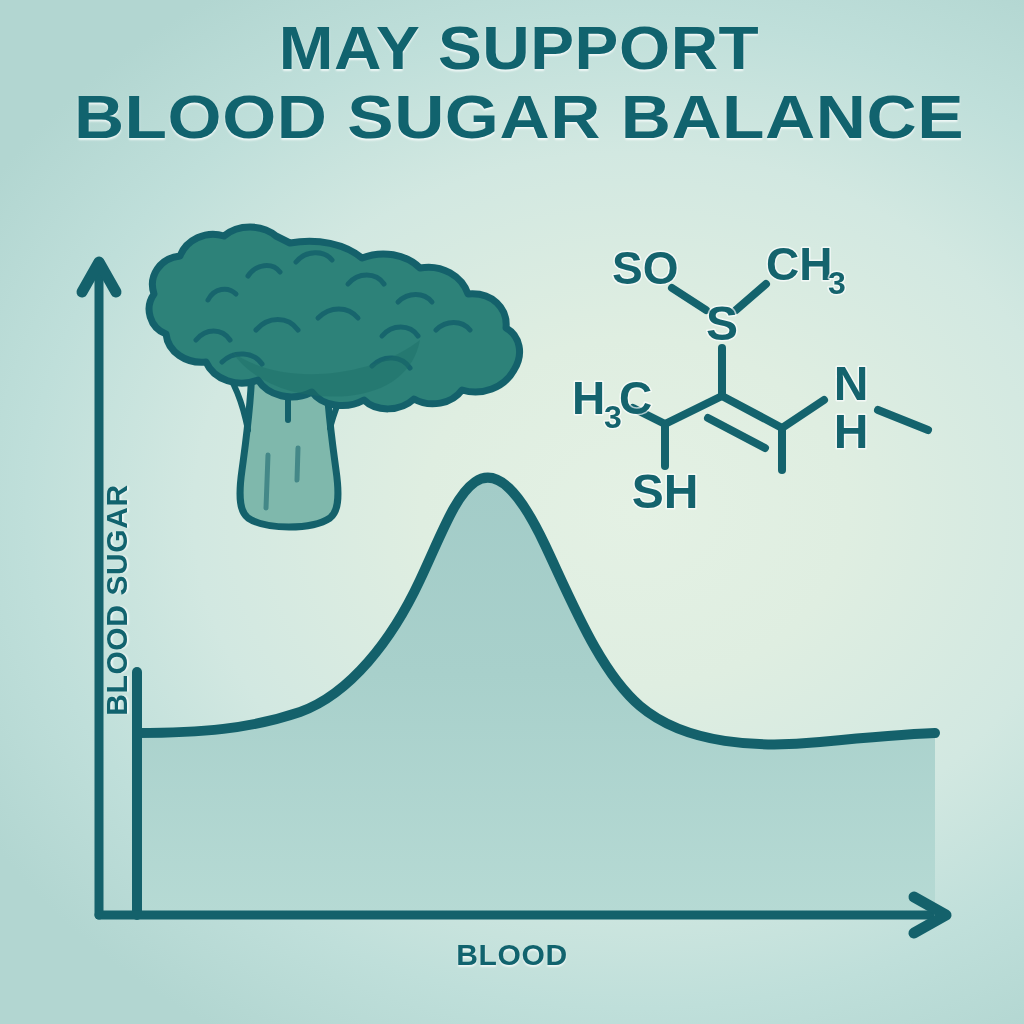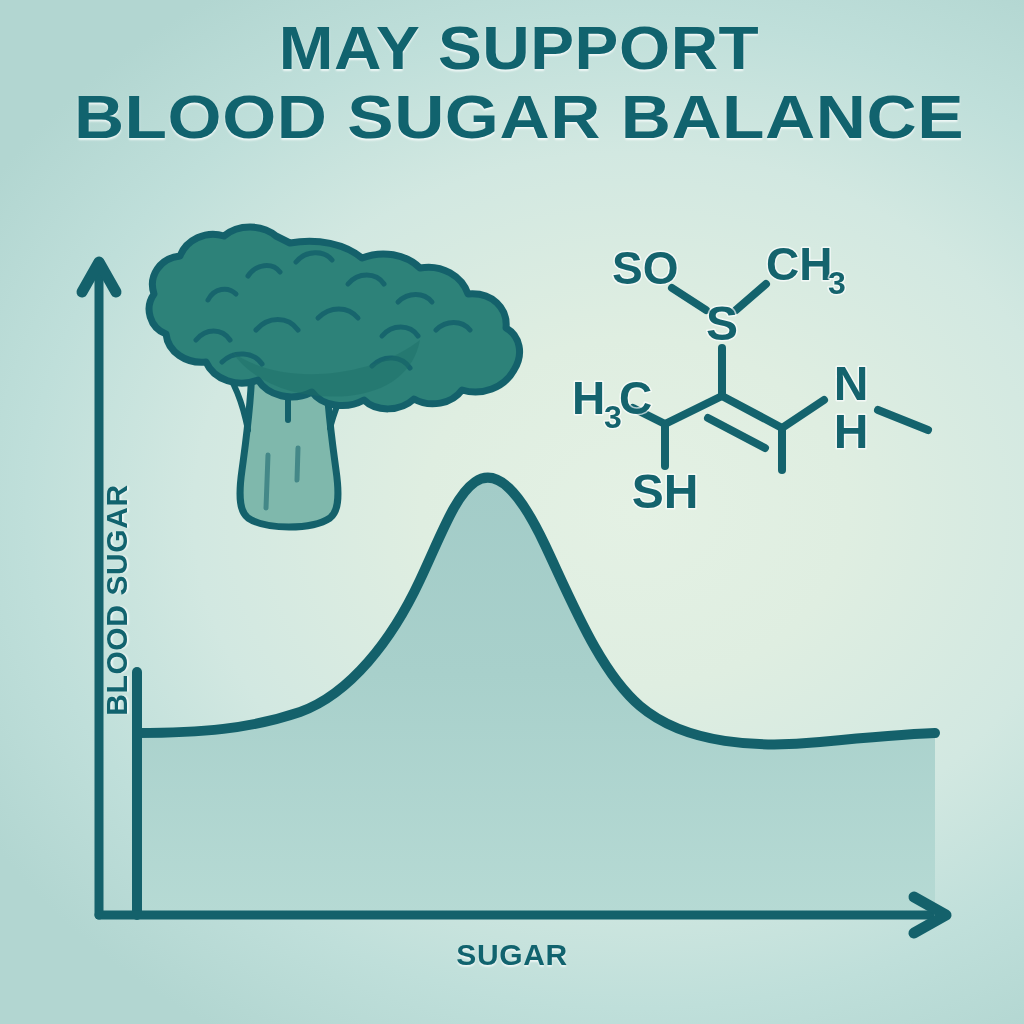--- a/index.html
+++ b/index.html
@@ -250,15 +250,15 @@
       <text class="mol" x="851" y="448" font-size="48" text-anchor="middle">H</text>
     </g>
   </svg>
 
   <div id="title-block">
     <div class="title-line" id="title-line-1">MAY SUPPORT</div>
     <div class="title-line" id="title-line-2">BLOOD SUGAR BALANCE</div>
   </div>
 
   <div id="ylabel">BLOOD SUGAR</div>
-  <div id="xlabel">SUGAR</div>
+  <div id="xlabel">BLOOD</div>
 
 </div>
 
 </body></html>

